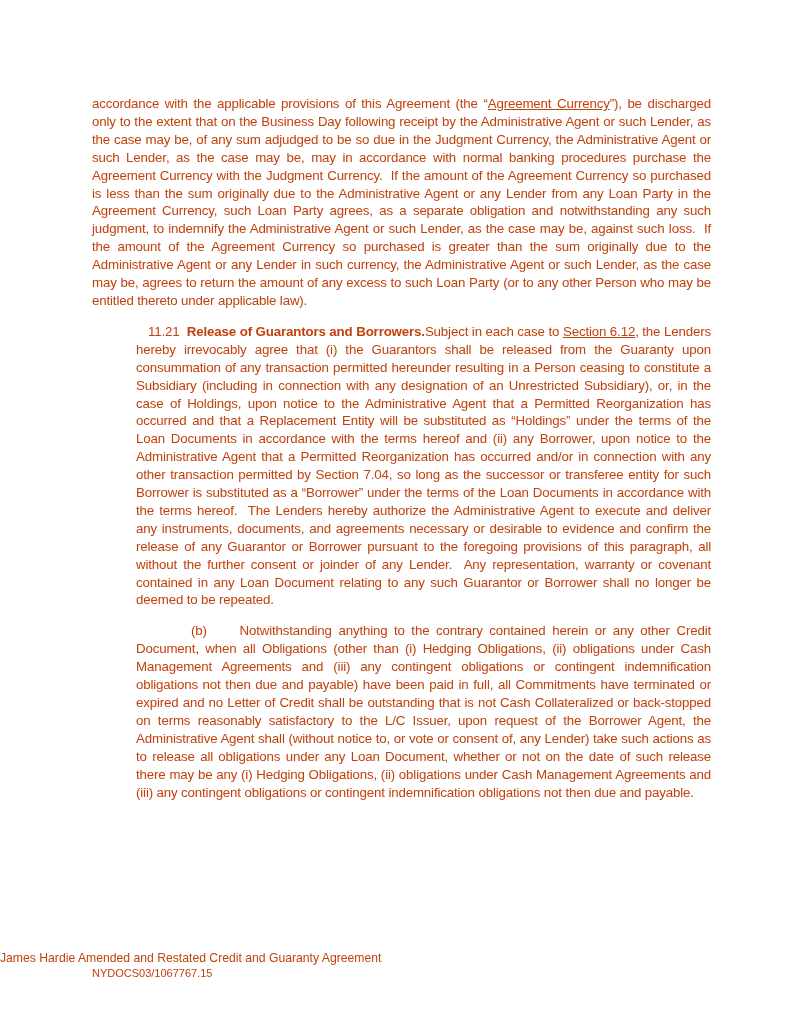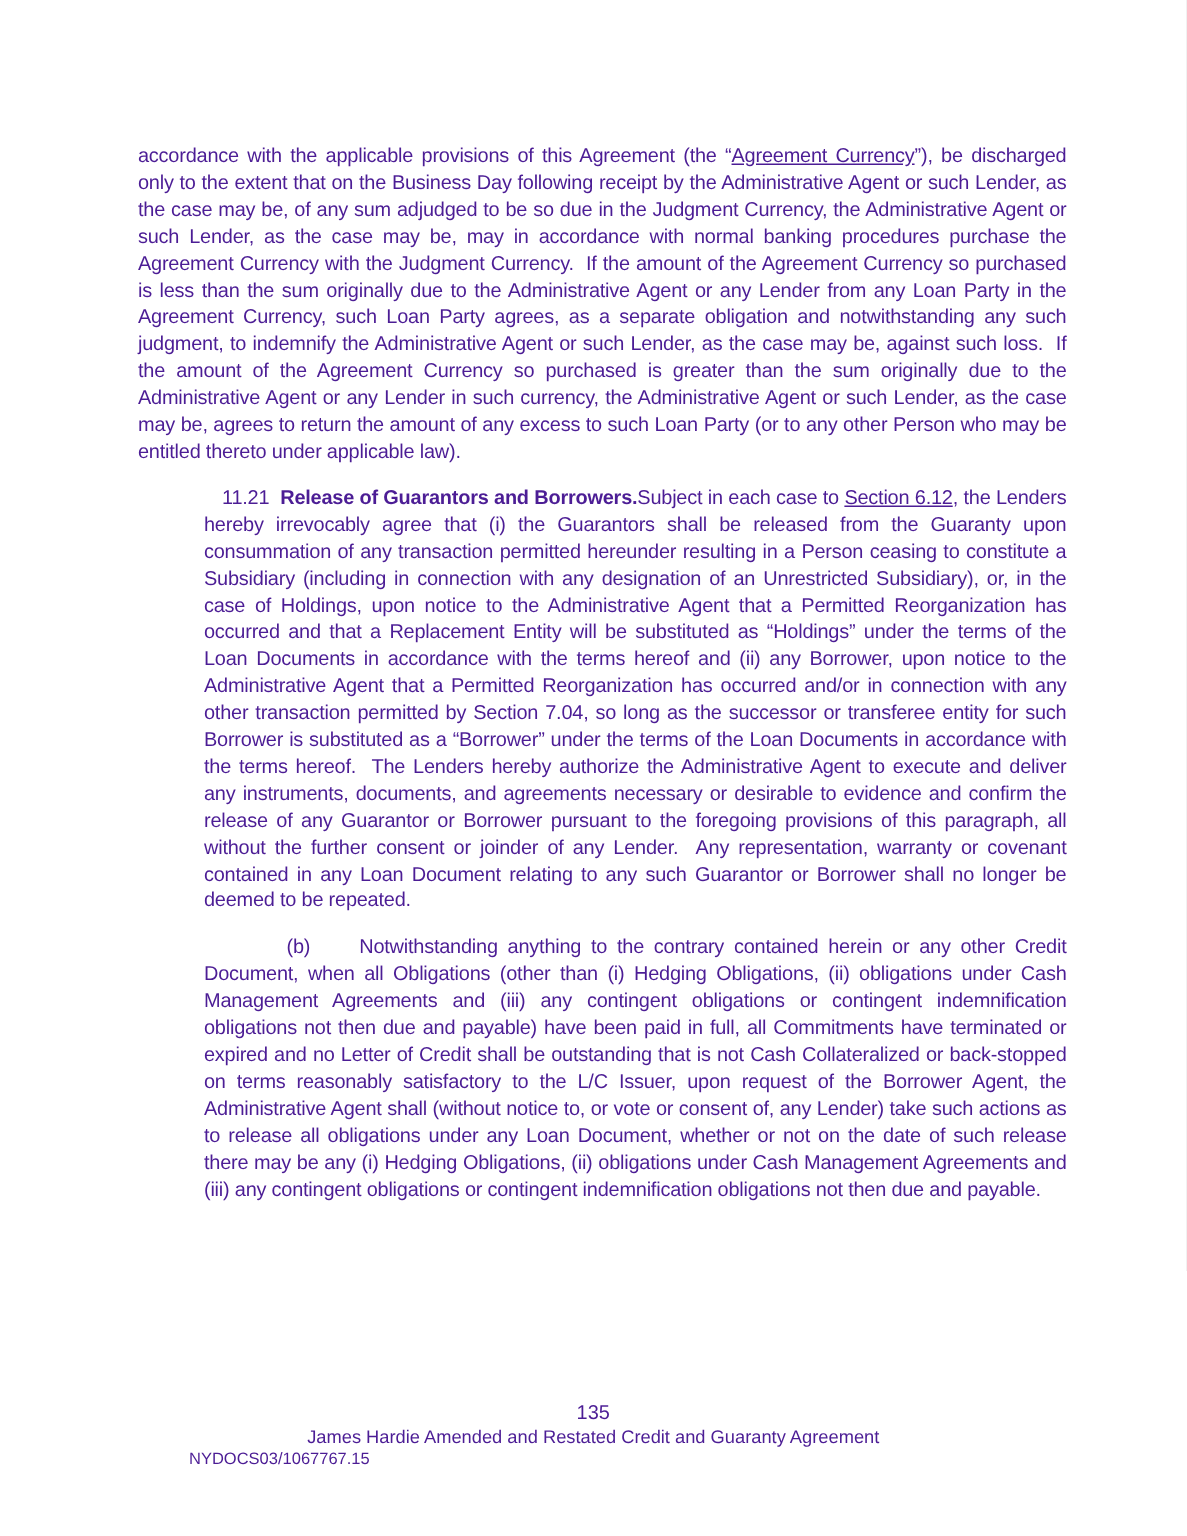--- a/index.html
+++ b/index.html
@@ -3,21 +3,21 @@
 <meta charset="utf-8">
 <style>
   html, body { margin: 0; padding: 0; background: #e8e8e8; }
   .page {
     position: relative;
     width: 791px;
     height: 1024px;
     margin: 0 auto;
     background: #ffffff;
     font-family: "Liberation Sans", sans-serif;
-    color: #4c1d95;
+    color: #c2410c;
     overflow: hidden;
   }
   .body-text {
     position: absolute;
     left: 92px;
     top: 95px;
     width: 619px;
     font-size: 13.3px;
     line-height: 17.9px;
     letter-spacing: -0.15px;
@@ -37,41 +37,39 @@
     width: 100%;
     text-align: center;
     font-size: 13.3px;
     line-height: 16px;
   }
   .footer-doc-title {
     position: absolute;
     top: 951px;
     left: 0;
     width: 100%;
-    text-align: center;
+    text-align: left;
     font-size: 12.2px;
     line-height: 15px;
   }
   .footer-doc-id {
     position: absolute;
     top: 966px;
     left: 92px;
     font-size: 11px;
     line-height: 14px;
-    margin-left: 34px;
   }
 </style>
 </head>
 <body>
 
 <div class="page">
   <div class="body-text">
     <p class="para p-main"><span>accordance with the applicable provisions of this Agreement (the “</span><span class="u">Agreement Currency</span><span>”), be discharged only to the extent that on the Business Day following receipt by the Administrative Agent or such Lender, as the case may be, of any sum adjudged to be so due in the Judgment Currency, the Administrative Agent or such Lender, as the case may be, may in accordance with normal banking procedures purchase the Agreement Currency with the Judgment Currency.&nbsp; If the amount of the Agreement Currency so purchased is less than the sum originally due to the Administrative Agent or any Lender from any Loan Party in the Agreement Currency, such Loan Party agrees, as a separate obligation and notwithstanding any such judgment, to indemnify the Administrative Agent or such Lender, as the case may be, against such loss.&nbsp; If the amount of the Agreement Currency so purchased is greater than the sum originally due to the Administrative Agent or any Lender in such currency, the Administrative Agent or such Lender, as the case may be, agrees to return the amount of any excess to such Loan Party (or to any other Person who may be entitled thereto under applicable law).</span></p>
     <div class="indent-block">
       <p class="para p-1121"><span>11.21&nbsp; </span><span class="b">Release of Guarantors and Borrowers.</span><span>Subject in each case to </span><span class="u">Section 6.12</span><span>, the Lenders hereby irrevocably agree that (i) the Guarantors shall be released from the Guaranty upon consummation of any transaction permitted hereunder resulting in a Person ceasing to constitute a Subsidiary (including in connection with any designation of an Unrestricted Subsidiary), or, in the case of Holdings, upon notice to the Administrative Agent that a Permitted Reorganization has occurred and that a Replacement Entity will be substituted as “Holdings” under the terms of the Loan Documents in accordance with the terms hereof and (ii) any Borrower, upon notice to the Administrative Agent that a Permitted Reorganization has occurred and/or in connection with any other transaction permitted by Section 7.04, so long as the successor or transferee entity for such Borrower is substituted as a “Borrower” under the terms of the Loan Documents in accordance with the terms hereof.&nbsp; The Lenders hereby authorize the Administrative Agent to execute and deliver any instruments, documents, and agreements necessary or desirable to evidence and confirm the release of any Guarantor or Borrower pursuant to the foregoing provisions of this paragraph, all without the further consent or joinder of any Lender.&nbsp; Any representation, warranty or covenant contained in any Loan Document relating to any such Guarantor or Borrower shall no longer be deemed to be repeated.</span></p>
       <p class="para p-sub-b"><span>(b)&nbsp;&nbsp;&nbsp;&nbsp; Notwithstanding anything to the contrary contained herein or any other Credit Document, when all Obligations (other than (i) Hedging Obligations, (ii) obligations under Cash Management Agreements and (iii) any contingent obligations or contingent indemnification obligations not then due and payable) have been paid in full, all Commitments have terminated or expired and no Letter of Credit shall be outstanding that is not Cash Collateralized or back-stopped on terms reasonably satisfactory to the L/C Issuer, upon request of the Borrower Agent, the Administrative Agent shall (without notice to, or vote or consent of, any Lender) take such actions as to release all obligations under any Loan Document, whether or not on the date of such release there may be any (i) Hedging Obligations, (ii) obligations under Cash Management Agreements and (iii) any contingent obligations or contingent indemnification obligations not then due and payable.</span></p>
     </div>
   </div>
 
-  <div class="footer-page-number">135</div>
   <div class="footer-doc-title">James Hardie Amended and Restated Credit and Guaranty Agreement</div>
   <div class="footer-doc-id">NYDOCS03/1067767.15</div>
 </div>
 
 </body></html>

